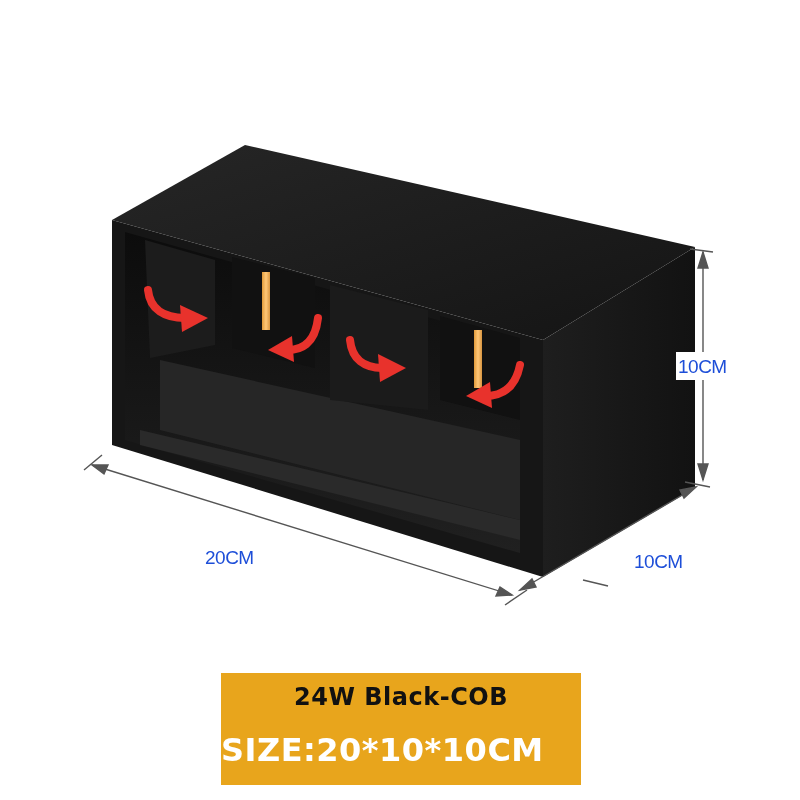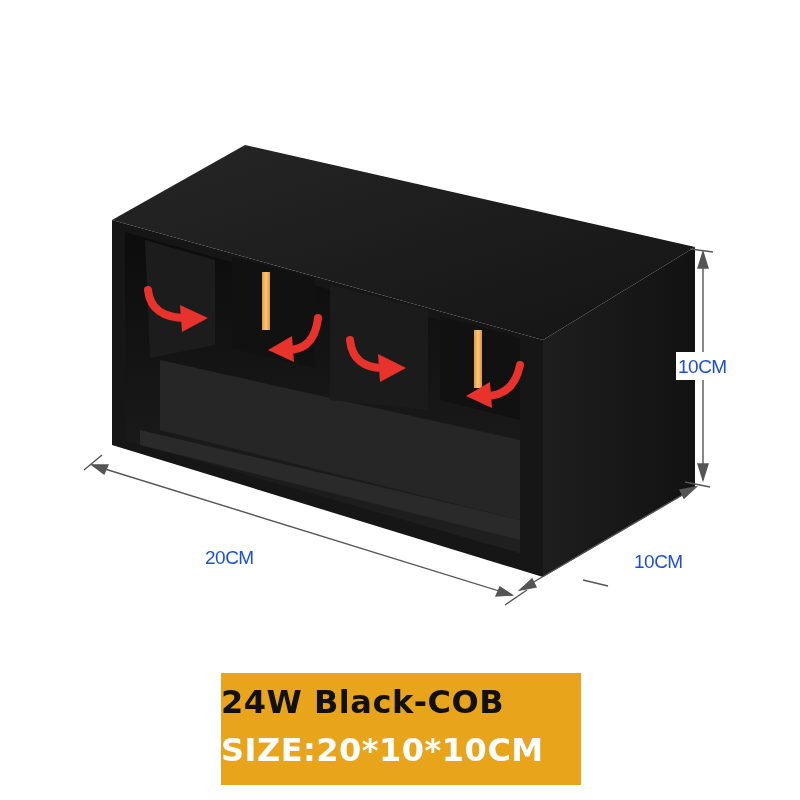--- a/index.html
+++ b/index.html
@@ -1,20 +1,20 @@
 <!DOCTYPE html>
 <html><head>
 <meta charset="utf-8">
 <style>
   html,body{margin:0;padding:0;}
   body{width:800px;height:800px;background:#ffffff;position:relative;overflow:hidden;font-family:"DejaVu Sans",sans-serif;}
   .stage{position:absolute;left:0;top:0;width:800px;height:800px;}
   .dim-label{position:absolute;font-family:Liberation Sans, sans-serif;font-size:19px;color:#1d4ed8;letter-spacing:-0.5px;}
   .banner{position:absolute;left:221px;top:673px;width:360px;height:112px;background:#e8a51c;}
-  .banner .line1{position:absolute;left:0;right:0;top:10px;font-family:"DejaVu Sans",sans-serif;font-weight:bold;font-size:32px;color:#111;letter-spacing:0.5px;}
+  .banner .line1{position:absolute;left:0;right:0;top:10px;text-align:center;font-family:"DejaVu Sans",sans-serif;font-weight:bold;font-size:24px;color:#111;letter-spacing:0.5px;}
   .banner .line2{position:absolute;left:0;right:0;top:58px;text-align:left;font-family:"DejaVu Sans",sans-serif;font-weight:bold;font-size:32px;color:#ffffff;letter-spacing:0.5px;}
 </style>
 </head>
 <body>
 
 <div class="stage">
   <svg width="800" height="800" viewBox="0 0 800 800">
     <defs>
       <linearGradient id="topG" x1="0" y1="0" x2="1" y2="1">
         <stop offset="0" stop-color="#262626"></stop>

